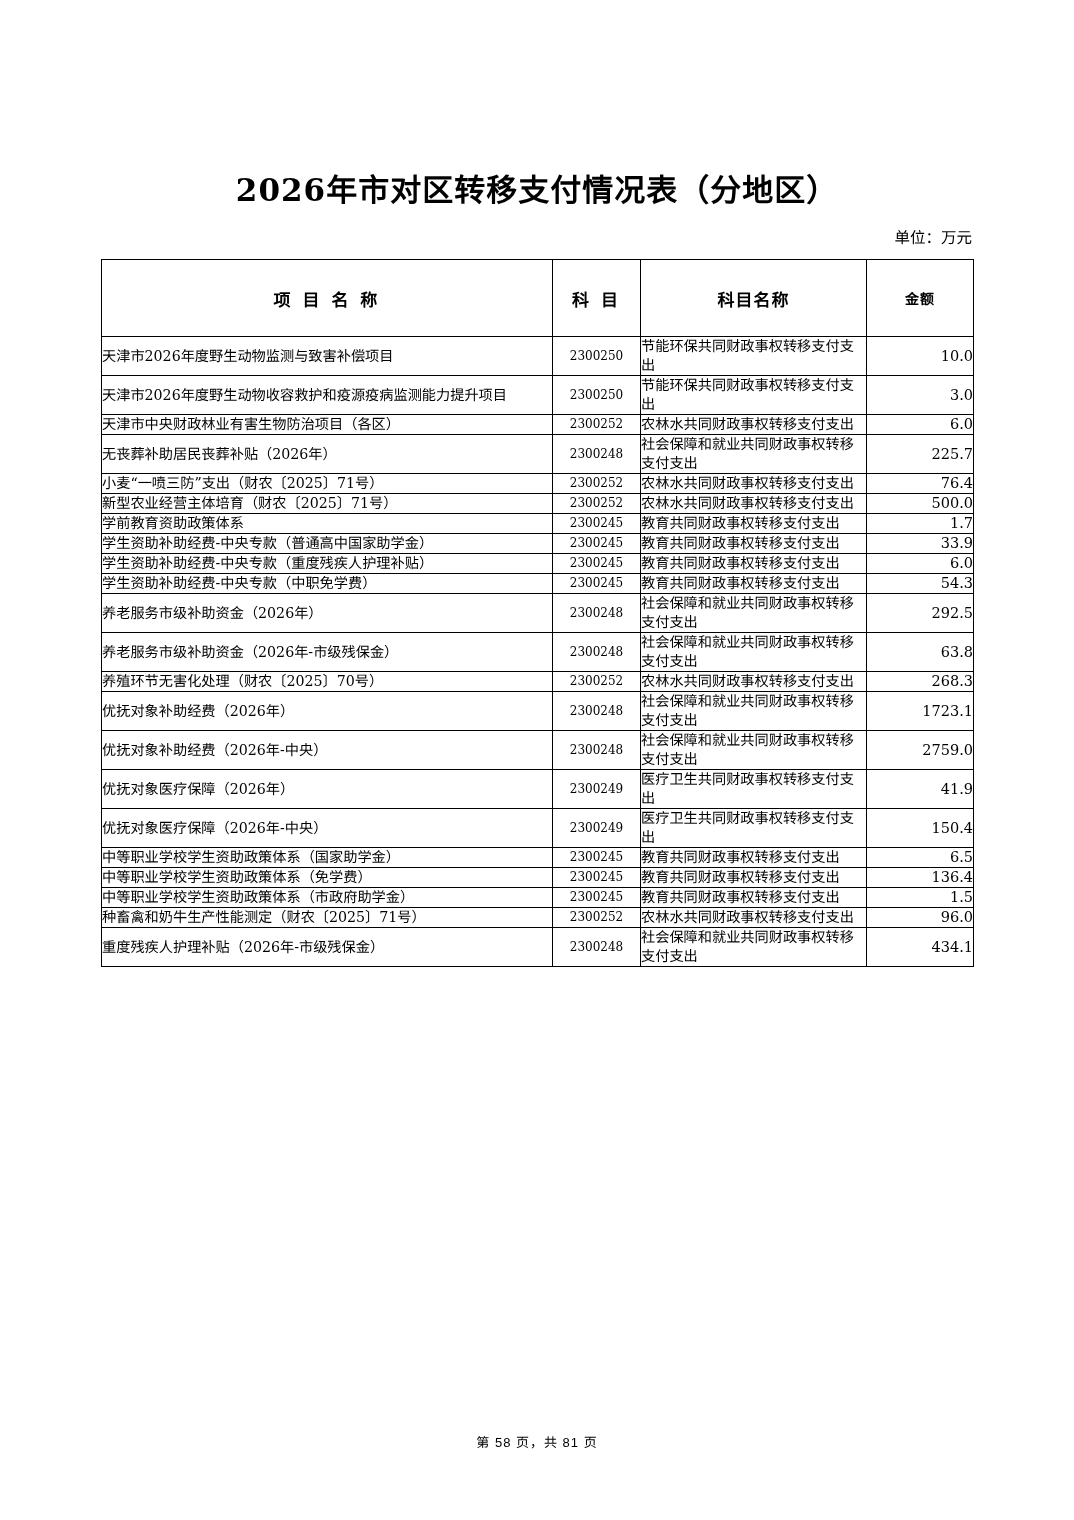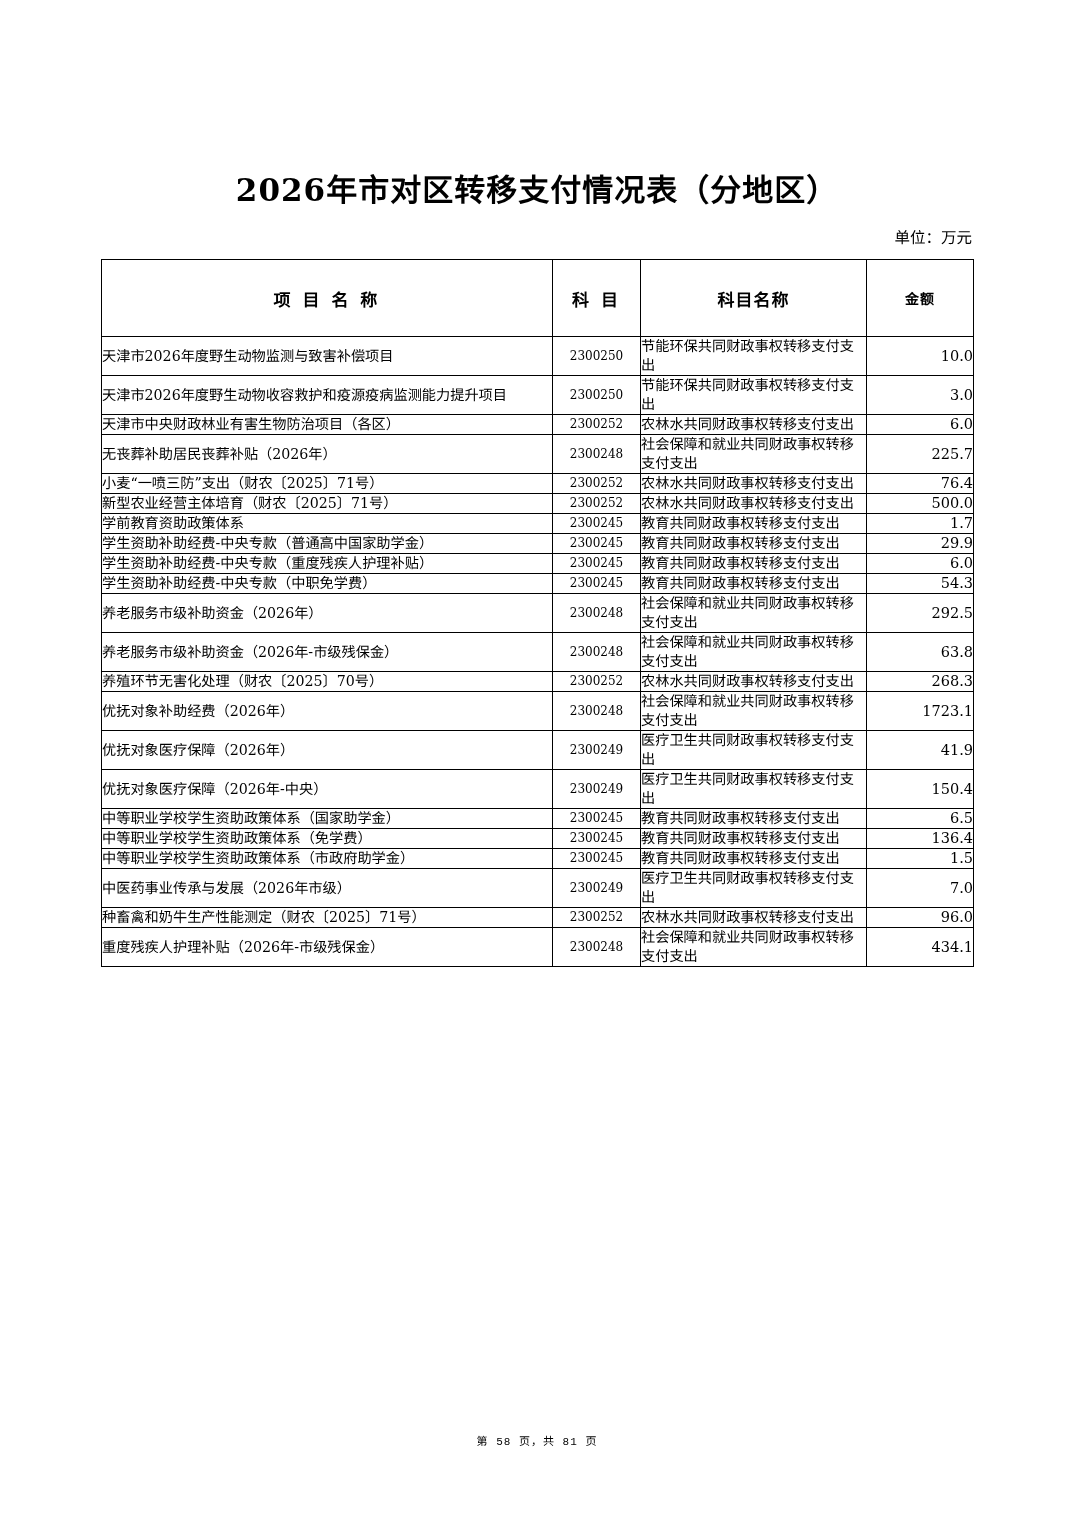--- a/index.html
+++ b/index.html
@@ -99,22 +99,22 @@
   .col-project { width: 451px; }
   .col-code    { width: 88px; }
   .col-subject { width: 226px; }
   .col-amount  { width: 107px; }
   .footer-note {
     position: absolute;
     left: 0;
     top: 1432px;
     width: 1074px;
     text-align: center;
-    font-family: Liberation Mono, monospace;
-    font-size: 11px;
+    font-family: Liberation Sans, sans-serif;
+    font-size: 13px;
     letter-spacing: 1px;
     white-space: nowrap;
   }
 </style>
 </head>
 <body>
 
 <div class="page">
 
   <h1 class="doc-title">2026年市对区转移支付情况表（分地区）</h1>
@@ -176,21 +176,21 @@
         <tr>
           <td class="c-project">学前教育资助政策体系</td>
           <td class="c-code">2300245</td>
           <td class="c-subject">教育共同财政事权转移支付支出</td>
           <td class="c-amount">1.7</td>
         </tr>
         <tr>
           <td class="c-project">学生资助补助经费-中央专款（普通高中国家助学金）</td>
           <td class="c-code">2300245</td>
           <td class="c-subject">教育共同财政事权转移支付支出</td>
-          <td class="c-amount">29.9</td>
+          <td class="c-amount">33.9</td>
         </tr>
         <tr>
           <td class="c-project">学生资助补助经费-中央专款（重度残疾人护理补贴）</td>
           <td class="c-code">2300245</td>
           <td class="c-subject">教育共同财政事权转移支付支出</td>
           <td class="c-amount">6.0</td>
         </tr>
         <tr>
           <td class="c-project">学生资助补助经费-中央专款（中职免学费）</td>
           <td class="c-code">2300245</td>
@@ -213,20 +213,26 @@
           <td class="c-project">养殖环节无害化处理（财农〔2025〕70号）</td>
           <td class="c-code">2300252</td>
           <td class="c-subject">农林水共同财政事权转移支付支出</td>
           <td class="c-amount">268.3</td>
         </tr>
         <tr>
           <td class="c-project">优抚对象补助经费（2026年）</td>
           <td class="c-code">2300248</td>
           <td class="c-subject">社会保障和就业共同财政事权转移支付支出</td>
           <td class="c-amount">1723.1</td>
+        </tr>
+        <tr>
+          <td class="c-project">优抚对象补助经费（2026年-中央）</td>
+          <td class="c-code">2300248</td>
+          <td class="c-subject">社会保障和就业共同财政事权转移支付支出</td>
+          <td class="c-amount">2759.0</td>
         </tr>
         <tr>
           <td class="c-project">优抚对象医疗保障（2026年）</td>
           <td class="c-code">2300249</td>
           <td class="c-subject">医疗卫生共同财政事权转移支付支出</td>
           <td class="c-amount">41.9</td>
         </tr>
         <tr>
           <td class="c-project">优抚对象医疗保障（2026年-中央）</td>
           <td class="c-code">2300249</td>
@@ -245,26 +251,20 @@
           <td class="c-subject">教育共同财政事权转移支付支出</td>
           <td class="c-amount">136.4</td>
         </tr>
         <tr>
           <td class="c-project">中等职业学校学生资助政策体系（市政府助学金）</td>
           <td class="c-code">2300245</td>
           <td class="c-subject">教育共同财政事权转移支付支出</td>
           <td class="c-amount">1.5</td>
         </tr>
         <tr>
-          <td class="c-project">中医药事业传承与发展（2026年市级）</td>
-          <td class="c-code">2300249</td>
-          <td class="c-subject">医疗卫生共同财政事权转移支付支出</td>
-          <td class="c-amount">7.0</td>
-        </tr>
-        <tr>
           <td class="c-project">种畜禽和奶牛生产性能测定（财农〔2025〕71号）</td>
           <td class="c-code">2300252</td>
           <td class="c-subject">农林水共同财政事权转移支付支出</td>
           <td class="c-amount">96.0</td>
         </tr>
         <tr>
           <td class="c-project">重度残疾人护理补贴（2026年-市级残保金）</td>
           <td class="c-code">2300248</td>
           <td class="c-subject">社会保障和就业共同财政事权转移支付支出</td>
           <td class="c-amount">434.1</td>

